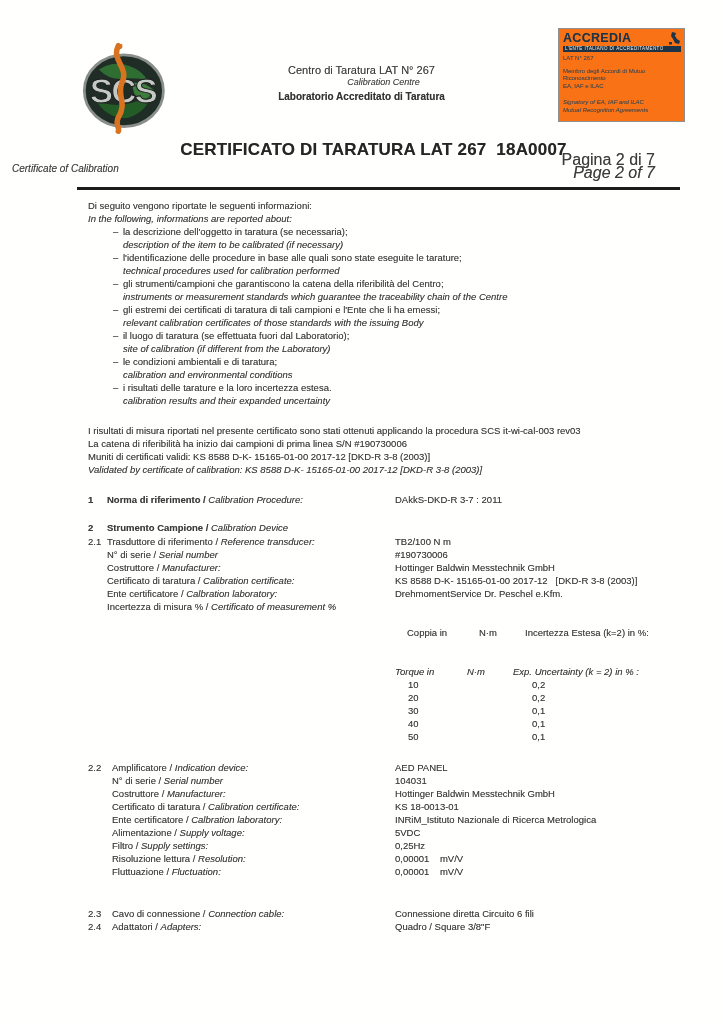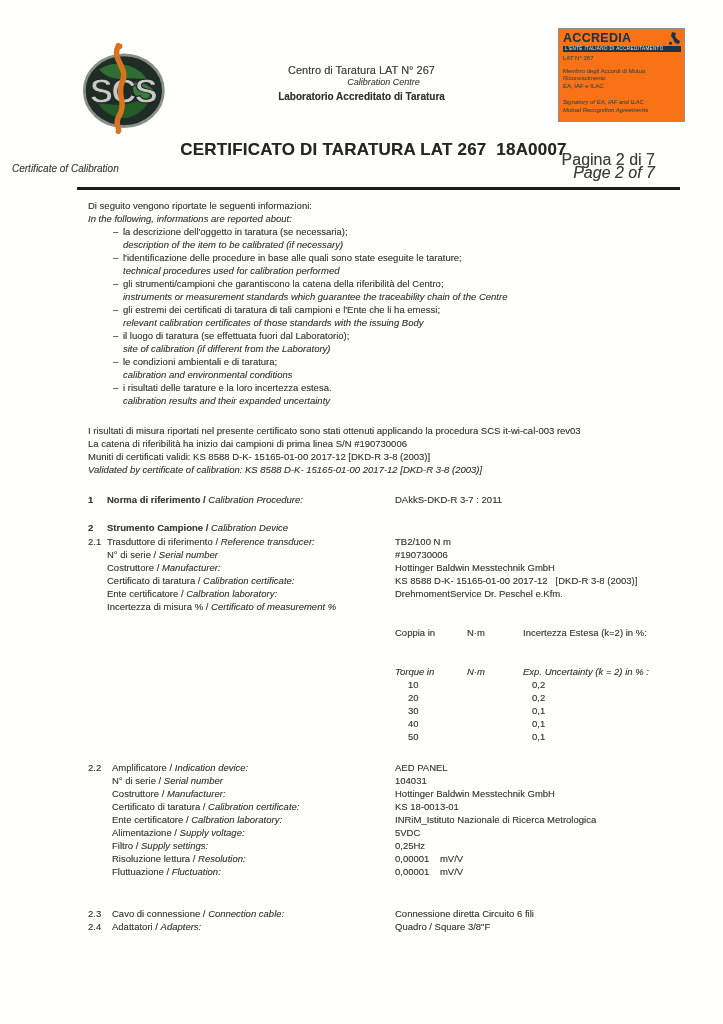--- a/index.html
+++ b/index.html
@@ -37,24 +37,24 @@
   .notes{margin-top:17px;}
   .sec1{margin-top:17px;}
   .sec2{margin-top:15px;}
   .row{display:flex;}
   .num{width:19px;flex-shrink:0;}
   .num2{width:24px;flex-shrink:0;}
   .rlabel{width:288px;flex-shrink:0;}
   .rlabel2{width:283px;flex-shrink:0;}
   .rvalue{flex:1;white-space:pre-wrap;}
   .s21{margin-top:1px;}
-  .torque-line{display:flex;}
+  .torque-line{display:flex;margin-left:12px;}
   .torque-indent{margin-left:307px;}
   .tcol1{width:72px;flex-shrink:0;}
-  .tcol2{width:56px;flex-shrink:0;}
+  .tcol2{width:46px;flex-shrink:0;}
   .tcol3{flex:1;}
   .tq{width:72px;flex-shrink:0;padding-left:13px;box-sizing:border-box;}
   .tsp{width:38px;flex-shrink:0;}
   .tu{padding-left:27px;}
   .s22{margin-top:18px;}
   .s23{margin-top:29px;}
   .sechead .en{font-weight:normal;}
 </style>
 </head>
 <body>

